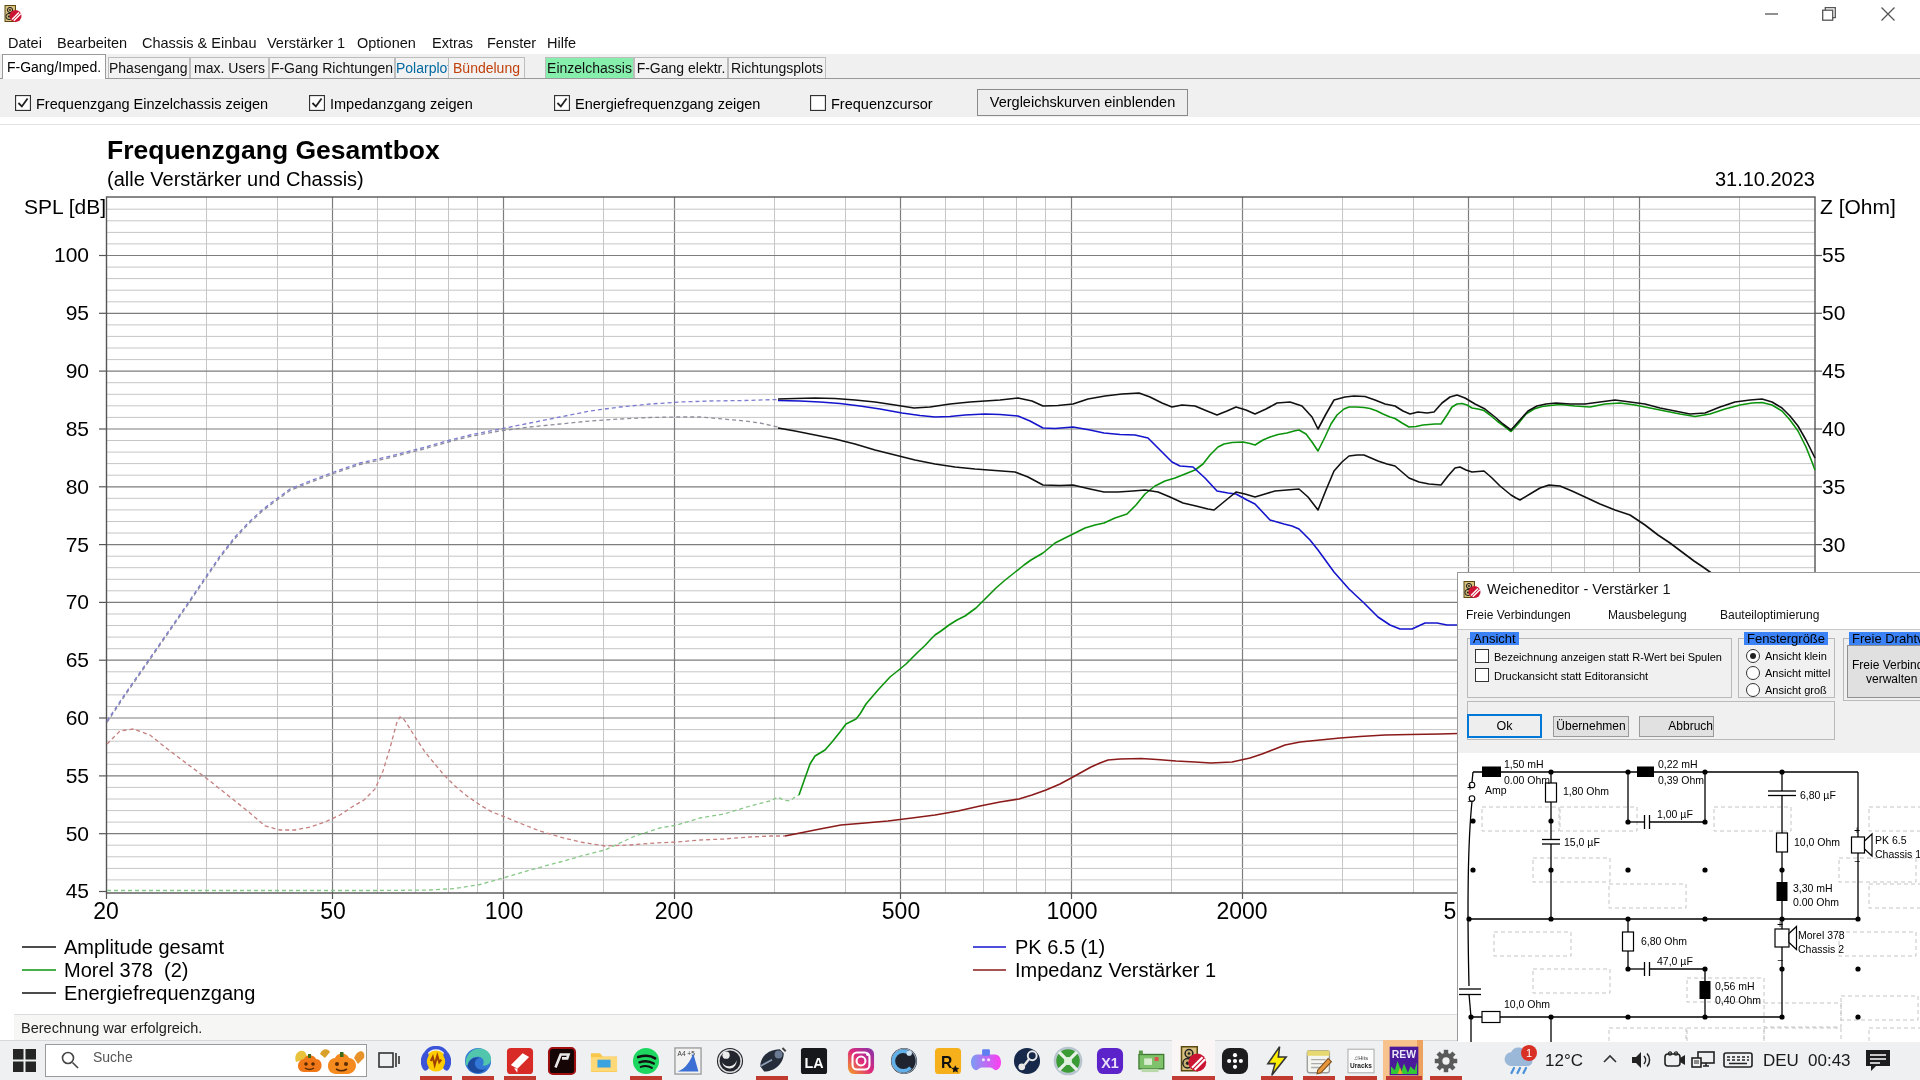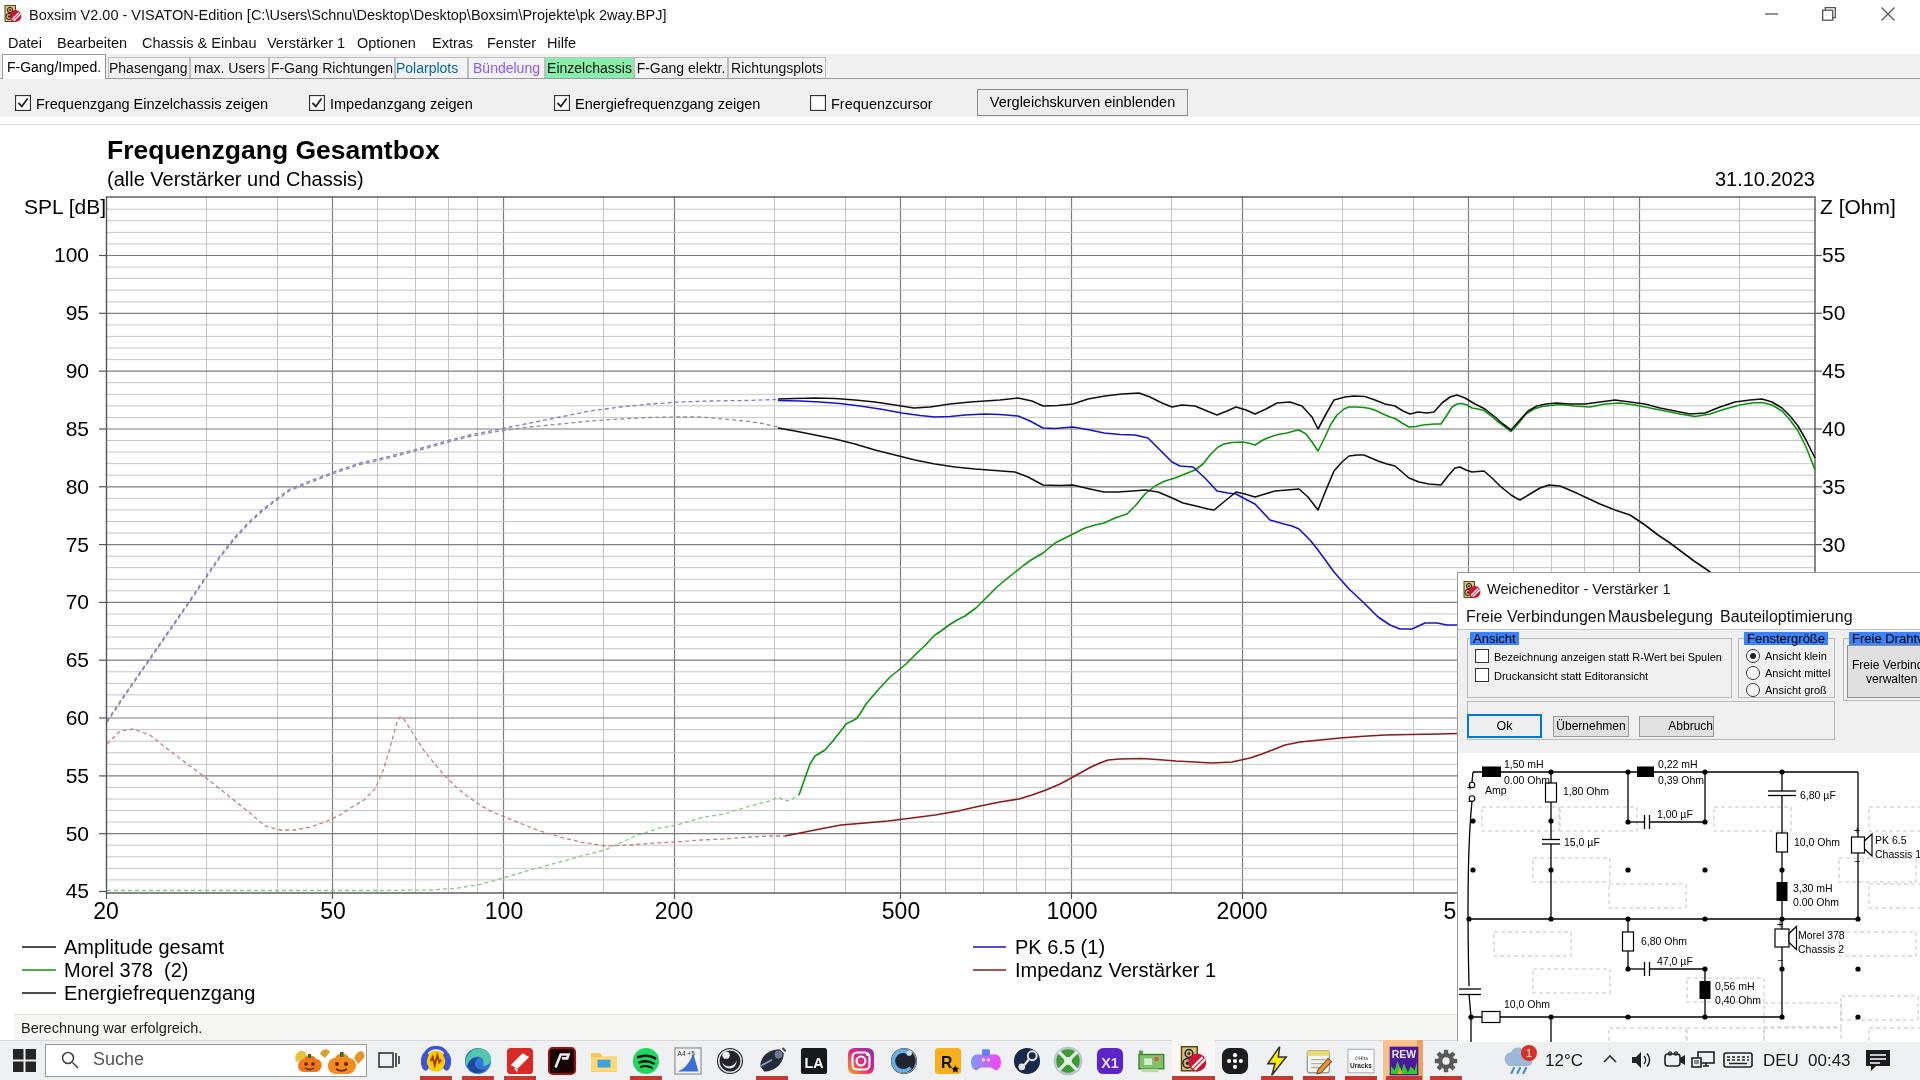--- a/index.html
+++ b/index.html
@@ -14,21 +14,20 @@
 <svg style="position:absolute;left:4px;top:5px" width="18" height="18" viewBox="0 0 18 18">
 <rect x="1" y="0.5" width="10.5" height="16" fill="#d8c080" stroke="#5a4a10" stroke-width="1"></rect>
 <circle cx="6" cy="5" r="2.6" fill="#c8b070" stroke="#222" stroke-width="1"></circle>
 <circle cx="6" cy="5" r="0.9" fill="#222"></circle>
 <circle cx="5" cy="11.5" r="3.1" fill="#c8b070" stroke="#222" stroke-width="1"></circle>
 <circle cx="5" cy="11.5" r="1.1" fill="#222"></circle>
 <circle cx="11.5" cy="11" r="6" fill="#cc1433"></circle>
 <line x1="8" y1="14.5" x2="15" y2="7.5" stroke="#fff" stroke-width="1.4"></line>
 <line x1="9.8" y1="15.8" x2="16.8" y2="8.8" stroke="#fff" stroke-width="1.4"></line>
 </svg>
-<div style="position:absolute;left:29px;top:7px;font-size:14.5px;color:#111;white-space:nowrap">Boxsim V2.00 - VISATON-Edition [C:\Users\Schnu\Desktop\Desktop\Boxsim\Projekte\pk 2way.BPJ]</div>
 <svg style="position:absolute;left:1765px;top:6px" width="14" height="16" viewBox="0 0 14 16">
       <line x1="0" y1="8" x2="13" y2="8" stroke="#555" stroke-width="1.3"></line>
     </svg>
 <svg style="position:absolute;left:1822px;top:7px" width="14" height="14" viewBox="0 0 14 14">
       <rect x="0.7" y="3.2" width="10" height="10" fill="none" stroke="#555" stroke-width="1.3"></rect>
       <path d="M3.3 3.2 V0.7 H13.3 V10.7 H10.9" fill="none" stroke="#555" stroke-width="1.3"></path>
     </svg>
 <svg style="position:absolute;left:1881px;top:7px" width="14" height="14" viewBox="0 0 14 14">
       <path d="M0.5 0.5 L13.5 13.5 M13.5 0.5 L0.5 13.5" stroke="#555" stroke-width="1.3"></path>
     </svg>
@@ -45,21 +44,21 @@
 <span style="position:absolute;left:547px;top:5px">Hilfe</span>
 </div>
 
 <div style="position:absolute;left:0;top:54px;width:1920px;height:25px;background:#f0f0f0"></div>
 <div style="position:absolute;left:0;top:78px;width:1920px;height:1px;background:#9a9a9a;z-index:1"></div>
 <div style="position:absolute;left:2px;top:54px;width:104px;height:25px;background:#fff;border:1px solid #9a9a9a;border-bottom:none;z-index:3;font-size:14px;text-align:center;line-height:24px;white-space:nowrap;overflow:hidden">F-Gang/Imped.</div>
 <div style="position:absolute;left:108px;top:57px;width:82px;height:21px;background:#f2f2f2;border:1px solid #bdbdbd;border-bottom:none;z-index:2;font-size:14px;text-align:left;line-height:21px;color:#111;white-space:nowrap;overflow:hidden">Phasengang</div>
 <div style="position:absolute;left:190px;top:57px;width:79px;height:21px;background:#f2f2f2;border:1px solid #bdbdbd;border-bottom:none;z-index:2;font-size:14px;text-align:center;line-height:21px;color:#111;white-space:nowrap;overflow:hidden">max. Users</div>
 <div style="position:absolute;left:269px;top:57px;width:126px;height:21px;background:#f2f2f2;border:1px solid #bdbdbd;border-bottom:none;z-index:2;font-size:14px;text-align:center;line-height:21px;color:#111;white-space:nowrap;overflow:hidden">F-Gang Richtungen</div>
 <div style="position:absolute;left:395px;top:57px;width:73px;height:21px;background:#f2f2f2;border:1px solid #bdbdbd;border-bottom:none;z-index:2;font-size:14px;text-align:left;line-height:21px;color:#0369a1;white-space:nowrap;overflow:hidden">Polarplots</div>
-<div style="position:absolute;left:468px;top:57px;width:77px;height:21px;background:#f2f2f2;border:1px solid #bdbdbd;border-bottom:none;z-index:2;font-size:14px;text-align:center;line-height:21px;color:#8b5cf6;white-space:nowrap;overflow:hidden">Bündelung</div>
+<div style="position:absolute;left:448px;top:57px;width:77px;height:21px;background:#f2f2f2;border:1px solid #bdbdbd;border-bottom:none;z-index:2;font-size:14px;text-align:center;line-height:21px;color:#c2410c;white-space:nowrap;overflow:hidden">Bündelung</div>
 <div style="position:absolute;left:545px;top:57px;width:89px;height:21px;background:#86efac;border:1px solid #bdbdbd;border-bottom:none;z-index:2;font-size:14px;text-align:center;line-height:21px;color:#111;white-space:nowrap;overflow:hidden">Einzelchassis</div>
 <div style="position:absolute;left:634px;top:57px;width:94px;height:21px;background:#f2f2f2;border:1px solid #bdbdbd;border-bottom:none;z-index:2;font-size:14px;text-align:center;line-height:21px;color:#111;white-space:nowrap;overflow:hidden">F-Gang elektr.</div>
 <div style="position:absolute;left:728px;top:57px;width:98px;height:21px;background:#f2f2f2;border:1px solid #bdbdbd;border-bottom:none;z-index:2;font-size:14px;text-align:center;line-height:21px;color:#111;white-space:nowrap;overflow:hidden">Richtungsplots</div>
 
 <div style="position:absolute;left:0;top:79px;width:1920px;height:38px;background:#f0f0f0"></div>
 <svg style="position:absolute;left:15px;top:95px" width="16" height="16" viewBox="0 0 14 14">
     <rect x="0.5" y="0.5" width="13" height="13" fill="#fff" stroke="#333" stroke-width="1"></rect>
     <polyline points="3,7 6,10 11,3" fill="none" stroke="#222" stroke-width="1.6"></polyline>
   </svg>
 <div style="position:absolute;left:36px;top:96px;font-size:14.5px;white-space:nowrap">Frequenzgang Einzelchassis zeigen</div>
@@ -260,21 +259,21 @@
 <rect x="1" y="0.5" width="10.5" height="16" fill="#d8c080" stroke="#5a4a10" stroke-width="1"></rect>
 <circle cx="6" cy="5" r="2.6" fill="#c8b070" stroke="#222" stroke-width="1"></circle>
 <circle cx="6" cy="5" r="0.9" fill="#222"></circle>
 <circle cx="5" cy="11.5" r="3.1" fill="#c8b070" stroke="#222" stroke-width="1"></circle>
 <circle cx="5" cy="11.5" r="1.1" fill="#222"></circle>
 <circle cx="11.5" cy="11" r="6" fill="#cc1433"></circle>
 <line x1="8" y1="14.5" x2="15" y2="7.5" stroke="#fff" stroke-width="1.4"></line>
 <line x1="9.8" y1="15.8" x2="16.8" y2="8.8" stroke="#fff" stroke-width="1.4"></line>
 </svg>
 <div style="position:absolute;left:29px;top:8px;font-size:14.5px;color:#111;white-space:nowrap">Weicheneditor - Verstärker 1</div>
-<div style="position:absolute;left:0;top:31px;width:463px;height:25px;background:#fff;font-size:16px;color:#111;white-space:nowrap">
+<div style="position:absolute;left:0;top:31px;width:463px;height:25px;background:#fff;font-size:12px;color:#111;white-space:nowrap">
 <span style="position:absolute;left:8px;top:4px">Freie Verbindungen</span>
 <span style="position:absolute;left:150px;top:4px">Mausbelegung</span>
 <span style="position:absolute;left:262px;top:4px">Bauteiloptimierung</span>
 </div>
 <div style="position:absolute;left:0;top:56px;width:463px;height:124px;background:#f0f0f0;border-top:1px solid #c8c8c8"></div>
 
 <div class="gb" style="left:9px;top:65px;width:265px;height:60px"></div>
 <div class="gbl" style="left:12px;top:59px">Ansicht</div>
 <svg style="position:absolute;left:17px;top:76px" width="14" height="14" viewBox="0 0 14 14">
       <rect x="0.5" y="0.5" width="13" height="13" fill="#fff" stroke="#333" stroke-width="1"></rect>
@@ -444,21 +443,21 @@
     <rect x="0" y="0" width="10.5" height="10.5" fill="#252525"></rect>
     <rect x="12.5" y="0" width="10.5" height="10.5" fill="#252525"></rect>
     <rect x="0" y="12.5" width="10.5" height="10.5" fill="#252525"></rect>
     <rect x="12.5" y="12.5" width="10.5" height="10.5" fill="#252525"></rect>
   </svg>
 <div style="position:absolute;left:45px;top:1044px;width:322px;height:33px;background:#fff;border:1px solid #9a9a9a"></div>
 <svg style="position:absolute;left:60px;top:1050px" width="20" height="20" viewBox="0 0 20 20">
     <circle cx="8" cy="8" r="5.5" fill="none" stroke="#444" stroke-width="1.6"></circle>
     <line x1="12.5" y1="12.5" x2="18" y2="18" stroke="#444" stroke-width="1.6"></line>
   </svg>
-<div style="position:absolute;left:93px;top:1049px;font-size:18px;color:#555">Suche</div>
+<div style="position:absolute;left:93px;top:1049px;font-size:14px;color:#555">Suche</div>
 
 <svg style="position:absolute;left:292px;top:1042px" width="75" height="36" viewBox="0 0 75 36">
 <path d="M4 20 C1 12 8 6 13 10 L16 16 Z" fill="#e8c23a"></path>
 <path d="M62 16 C66 6 74 8 72 16 L66 22 Z" fill="#e8922a"></path>
 <path d="M12 30 C4 30 4 18 12 17 C14 12 22 12 24 17 C31 17 32 29 24 30 Z" fill="#f07818"></path>
 <path d="M44 32 C34 32 33 17 43 16 C45 10 55 10 57 16 C67 17 66 31 56 32 Z" fill="#f58a1f"></path>
 <rect x="16" y="12" width="3" height="4" fill="#3a6a1a"></rect>
 <rect x="48" y="10" width="3.5" height="5" fill="#3a6a1a"></rect>
 <circle cx="14" cy="22" r="1.8" fill="#5a2a00"></circle>
     <circle cx="21" cy="22" r="1.8" fill="#5a2a00"></circle>

